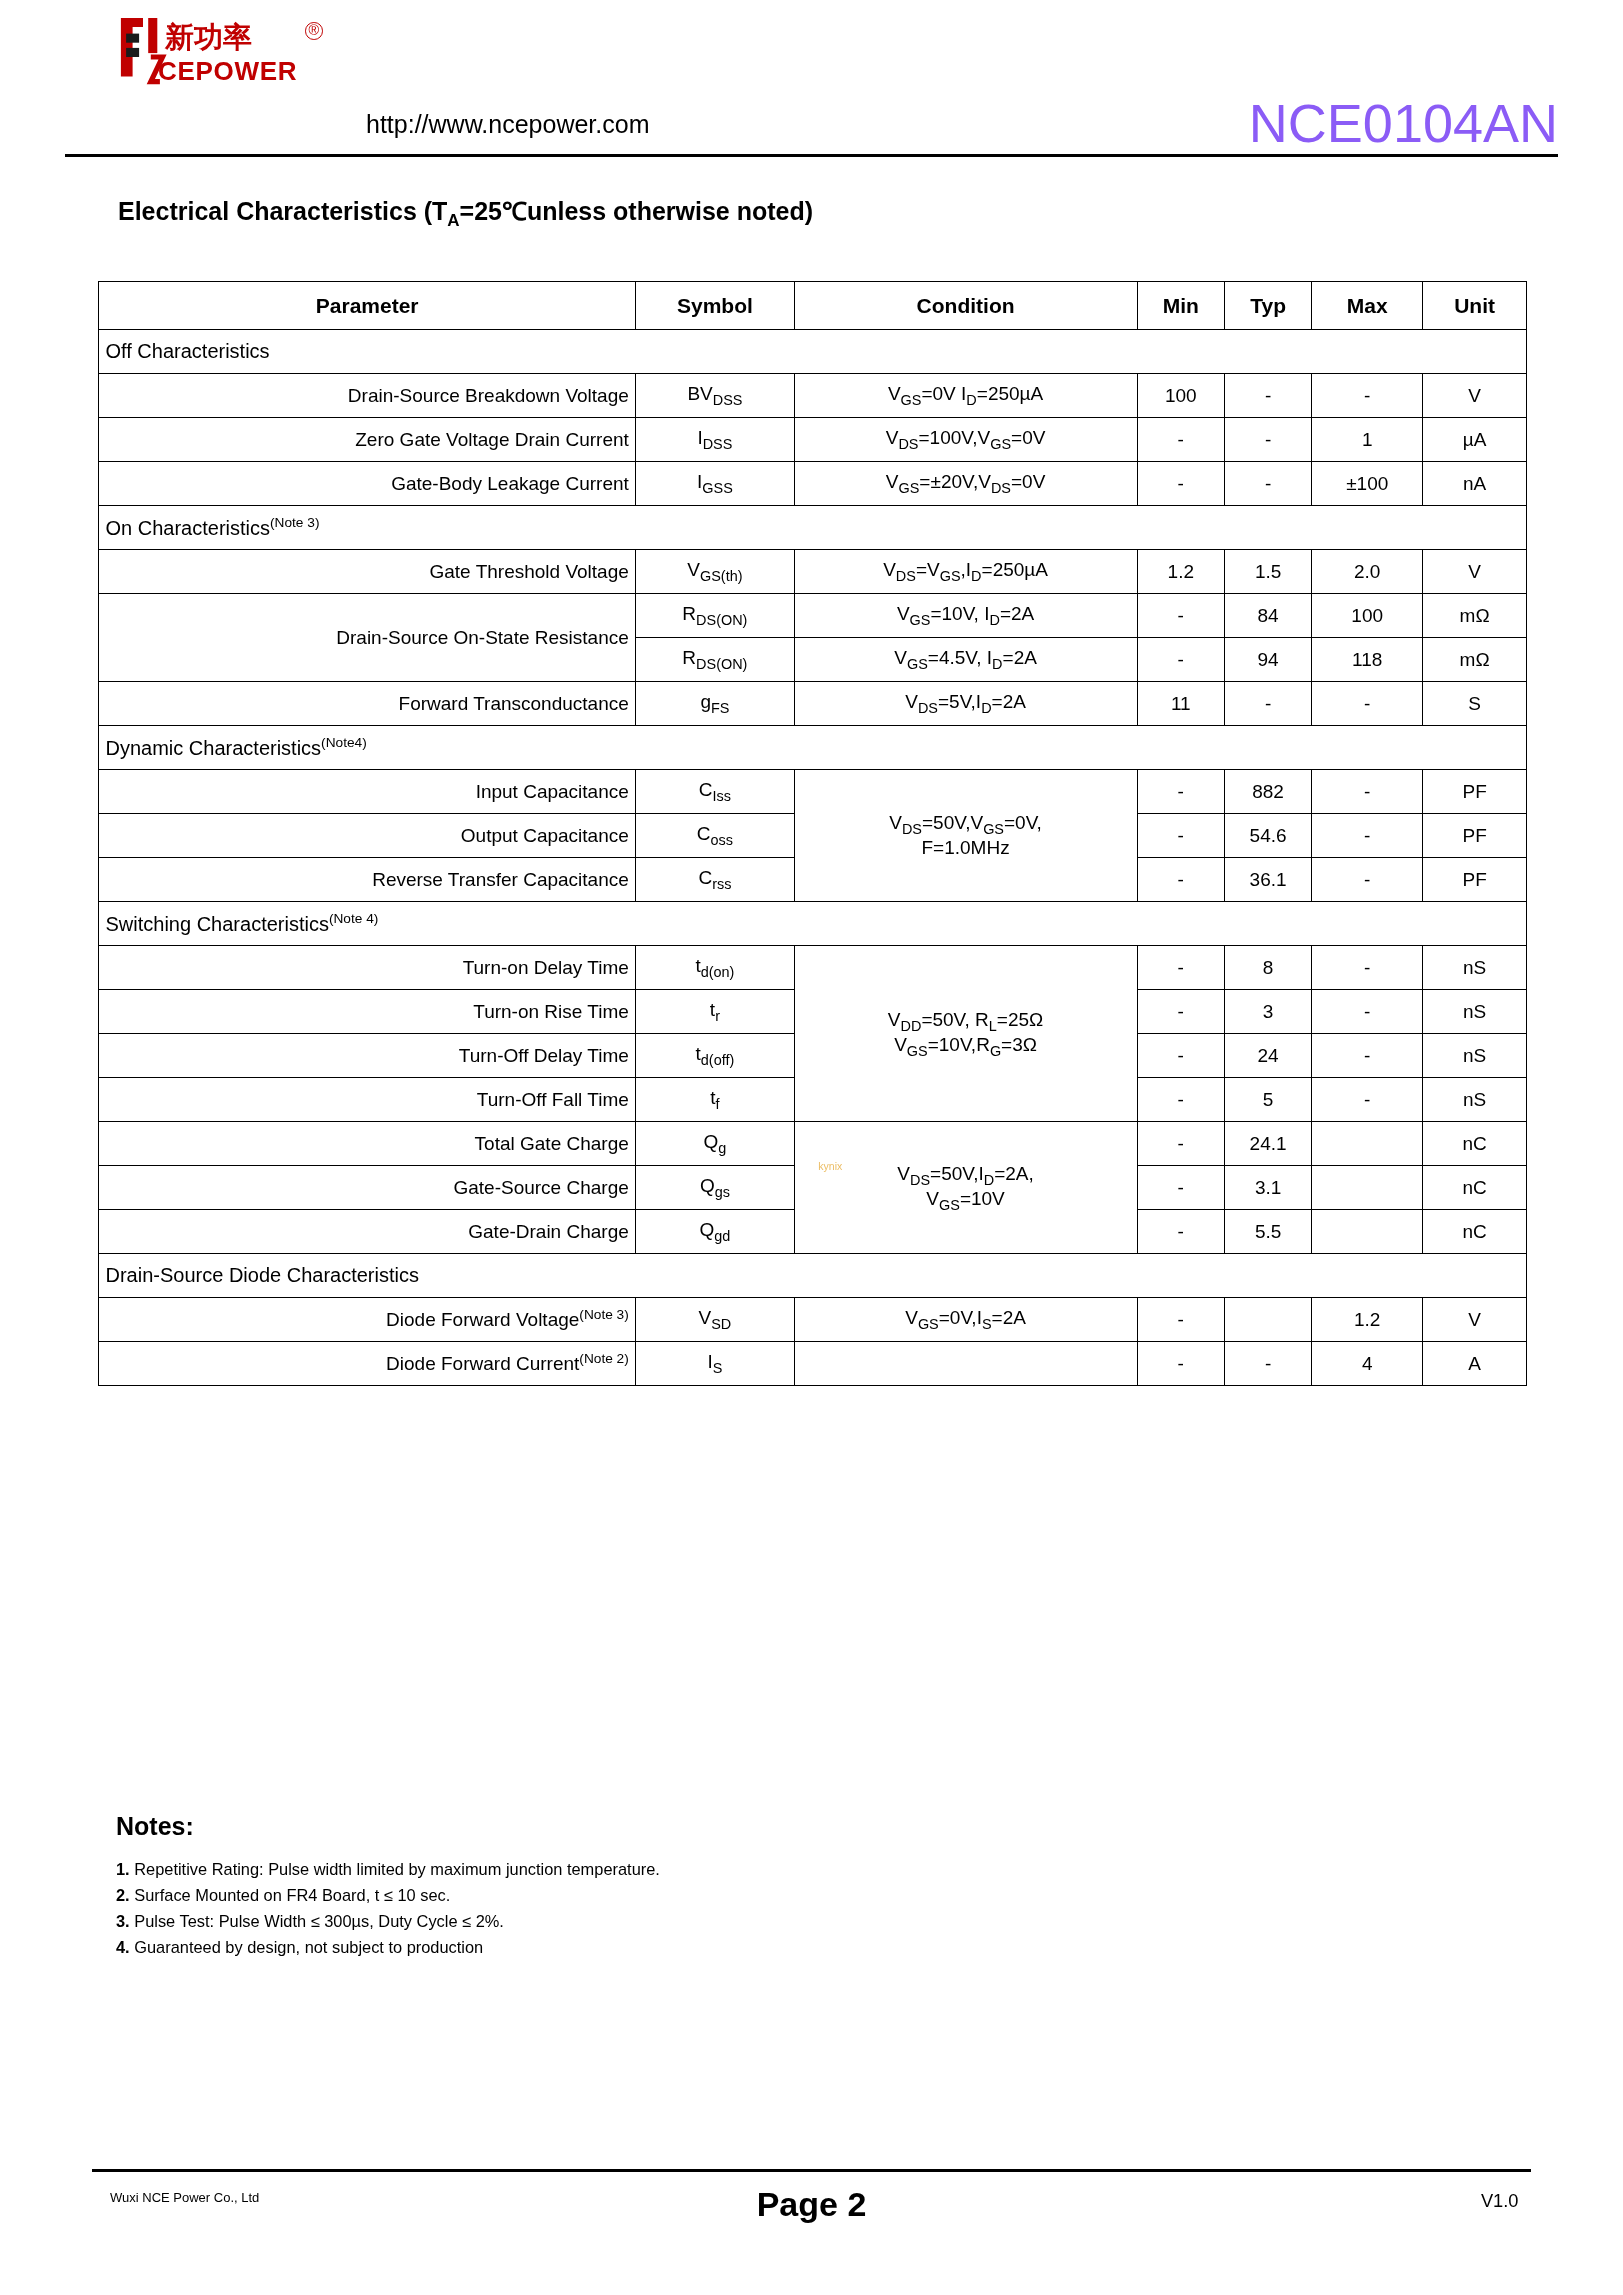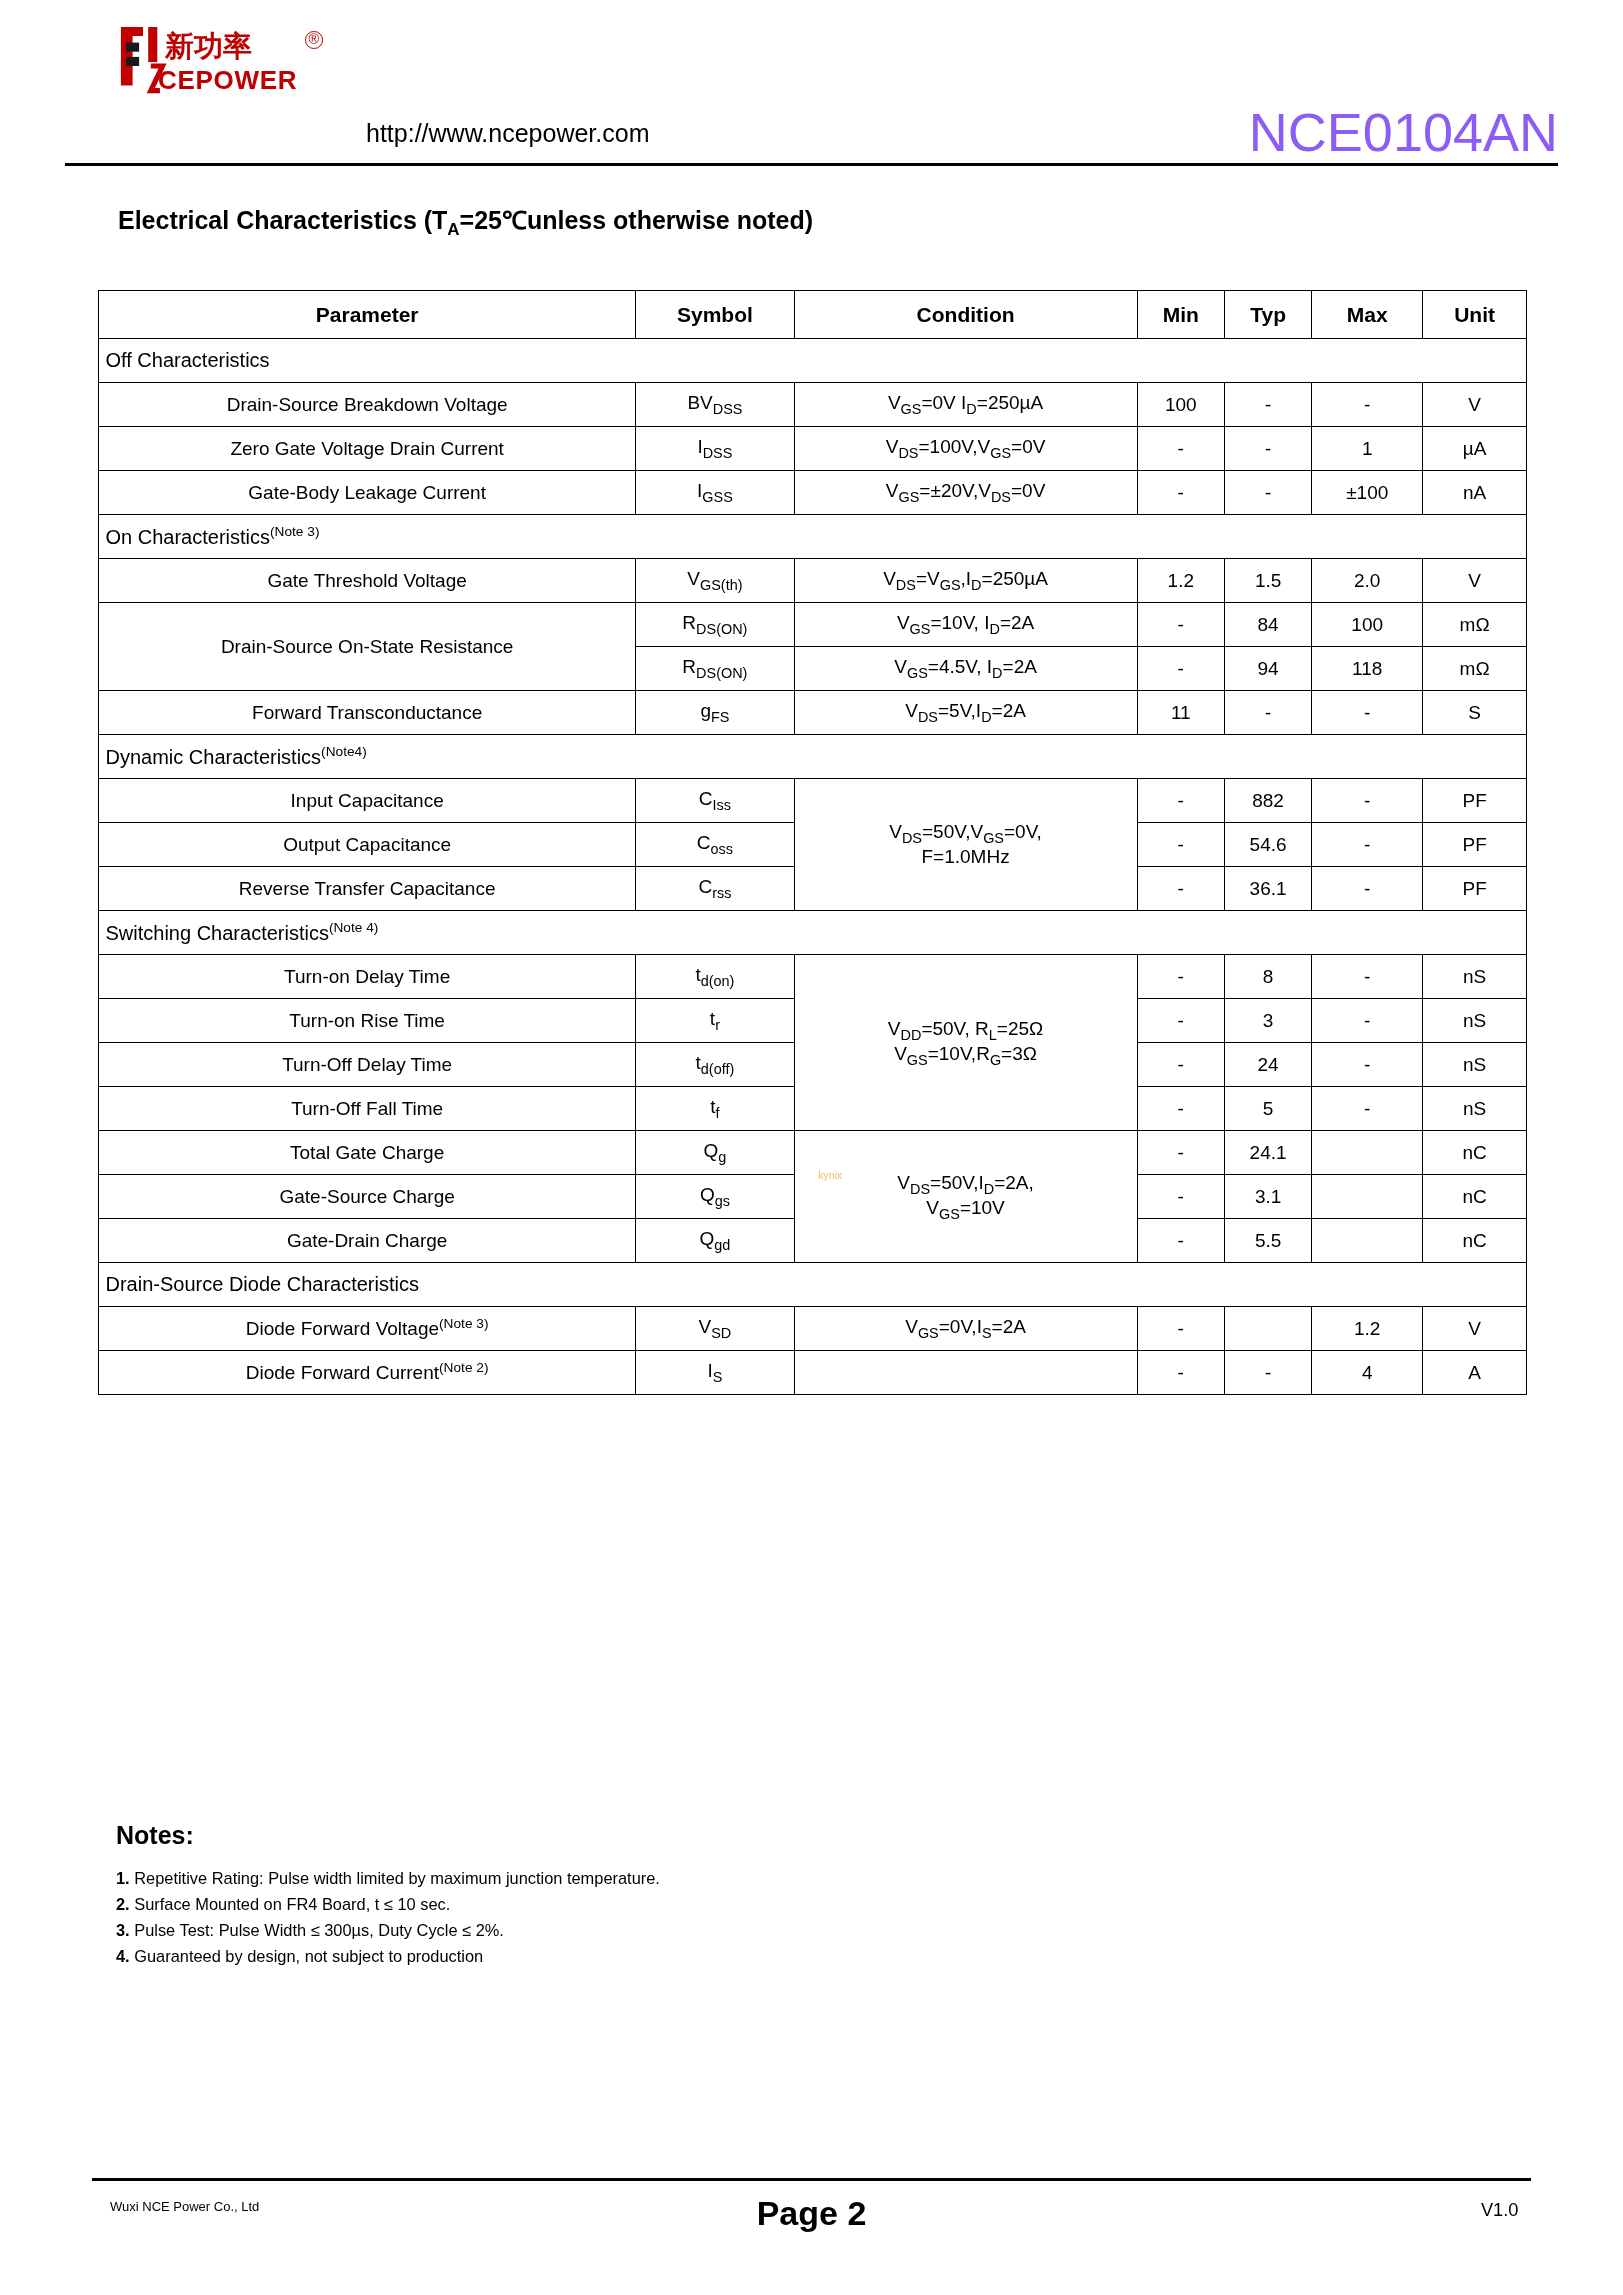--- a/index.html
+++ b/index.html
@@ -20,21 +20,21 @@
     width: 1623px;
     height: 2295px;
     box-sizing: border-box;
     padding: 0;
   }
 
   
   .header {
     position: relative;
     height: 141px;
-    margin: 9px 65px 0 65px;
+    margin: 0 65px 0 65px;
   }
   .logo-wrap {
     position: absolute;
     left: 52px;
     top: 9.2px;
     width: 209px;
     height: 92px;
   }
   .logo-mark {
     position: absolute;
@@ -142,21 +142,21 @@
     height: 47px;
   }
   .col-param { width: 523px; }
   .col-sym   { width: 154px; }
   .col-cond  { width: 334px; }
   .col-min   { width: 85px; }
   .col-typ   { width: 85px; }
   .col-max   { width: 108px; }
   .col-unit  { width: 101px; }
 
-  td.param { text-align: center; padding-left: 15.7px; }
+  td.param { text-align: right; padding-left: 15.7px; }
   td.ctr { text-align: center; }
   td.group {
     text-align: left;
     padding-left: 15.7px;
     font-weight: bold;
     font-size: 20px;
   }
   td.group .note {
     font-weight: normal;
     font-size: 13.7px;

